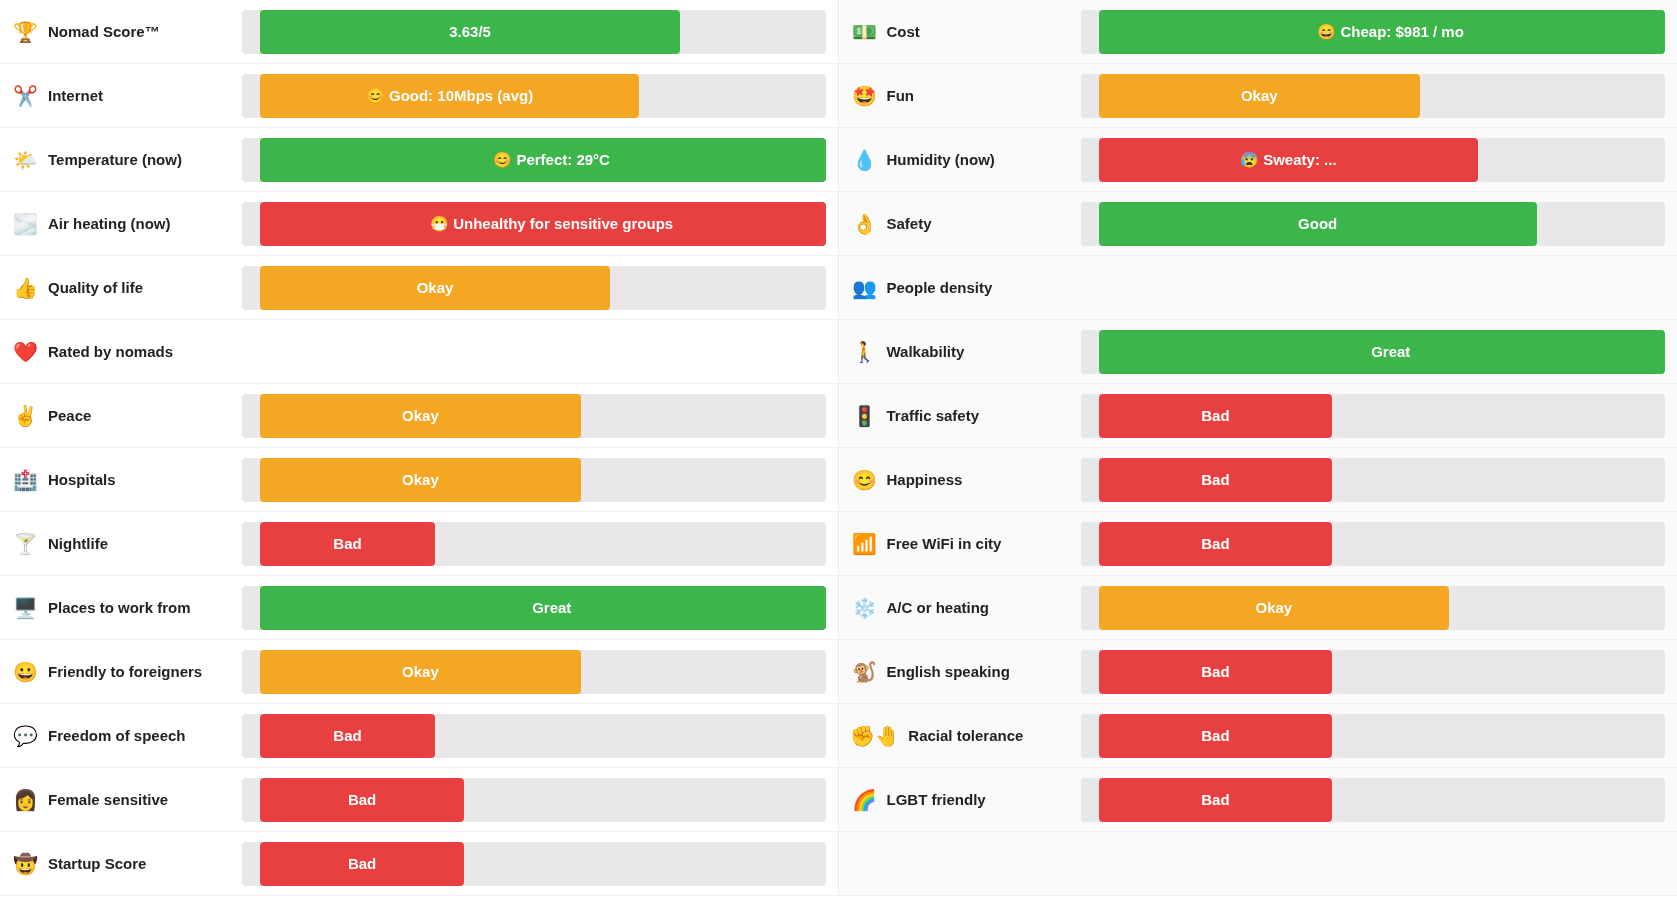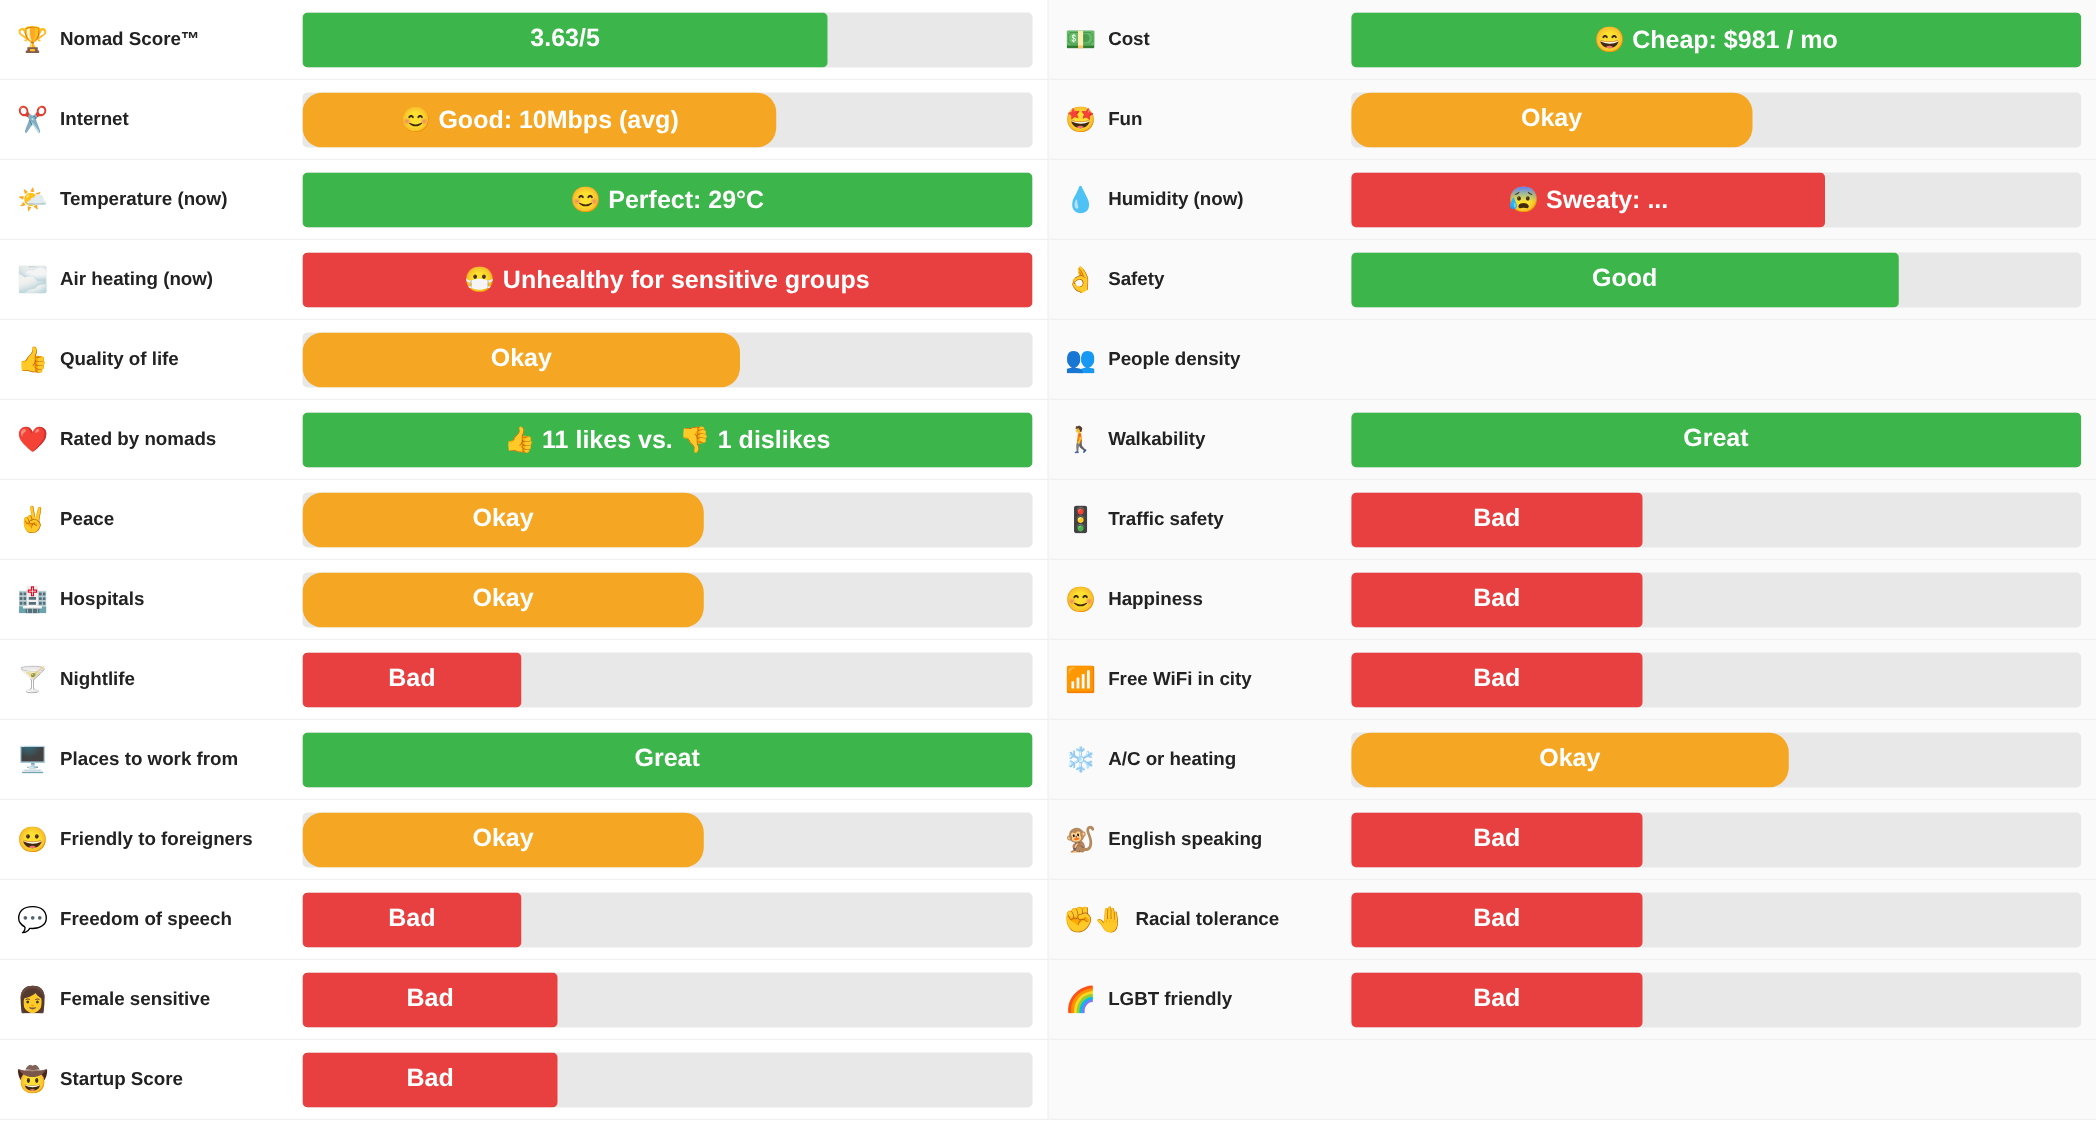--- a/index.html
+++ b/index.html
@@ -53,28 +53,29 @@
       position: relative;
       overflow: hidden;
     }
     .bar-fill {
       height: 100%;
       border-radius: 4px;
       display: flex;
       align-items: center;
       justify-content: center;
       font-weight: 700;
-      font-size: 20px;
+      font-size: 15px;
       color: #fff;
       white-space: nowrap;
       padding: 0 12px;
       position: relative;
+      margin-left: 18px;
     }
     .bar-green { background: #3cb54a; }
-    .bar-yellow { background: #f5a623; border-radius: 16px; }
+    .bar-yellow { background: #f5a623; }
     .bar-red { background: #e84040; }
   </style>
 </head>
 <body>
 
 <div class="grid">
     <div class="row left-col">
       <div class="label-section">
         <span class="label-icon">🏆</span>
         <span>Nomad Score™</span>
@@ -195,27 +196,20 @@
       <div class="label-section">
         <span class="label-icon">👥</span>
         <span>People density</span>
       </div>
     </div>
     <div class="row left-col">
       <div class="label-section">
         <span class="label-icon">❤️</span>
         <span>Rated by nomads</span>
       </div>
-      <div class="bar-section">
-        <div class="bar-track">
-          <div class="bar-fill bar-green" style="width:100%">
-            👍 11 likes vs. 👎 1 dislikes
-          </div>
-        </div>
-      </div>
     </div>
     <div class="row">
       <div class="label-section">
         <span class="label-icon">🚶</span>
         <span>Walkability</span>
       </div>
       <div class="bar-section">
         <div class="bar-track">
           <div class="bar-fill bar-green" style="width:100%">
             Great

